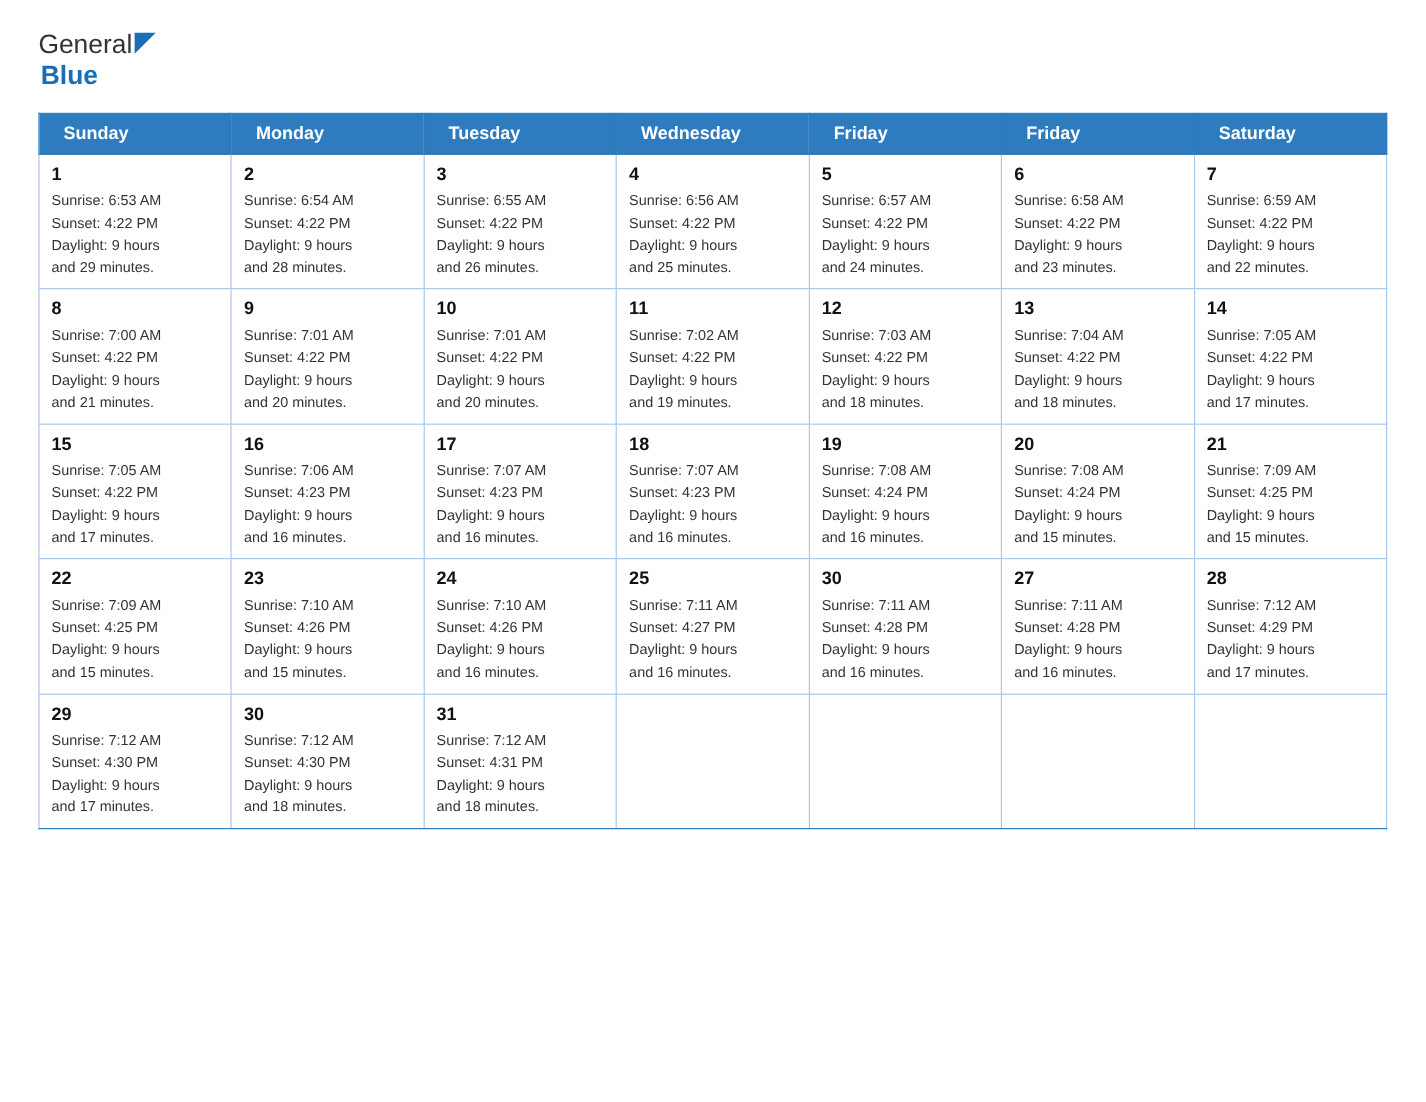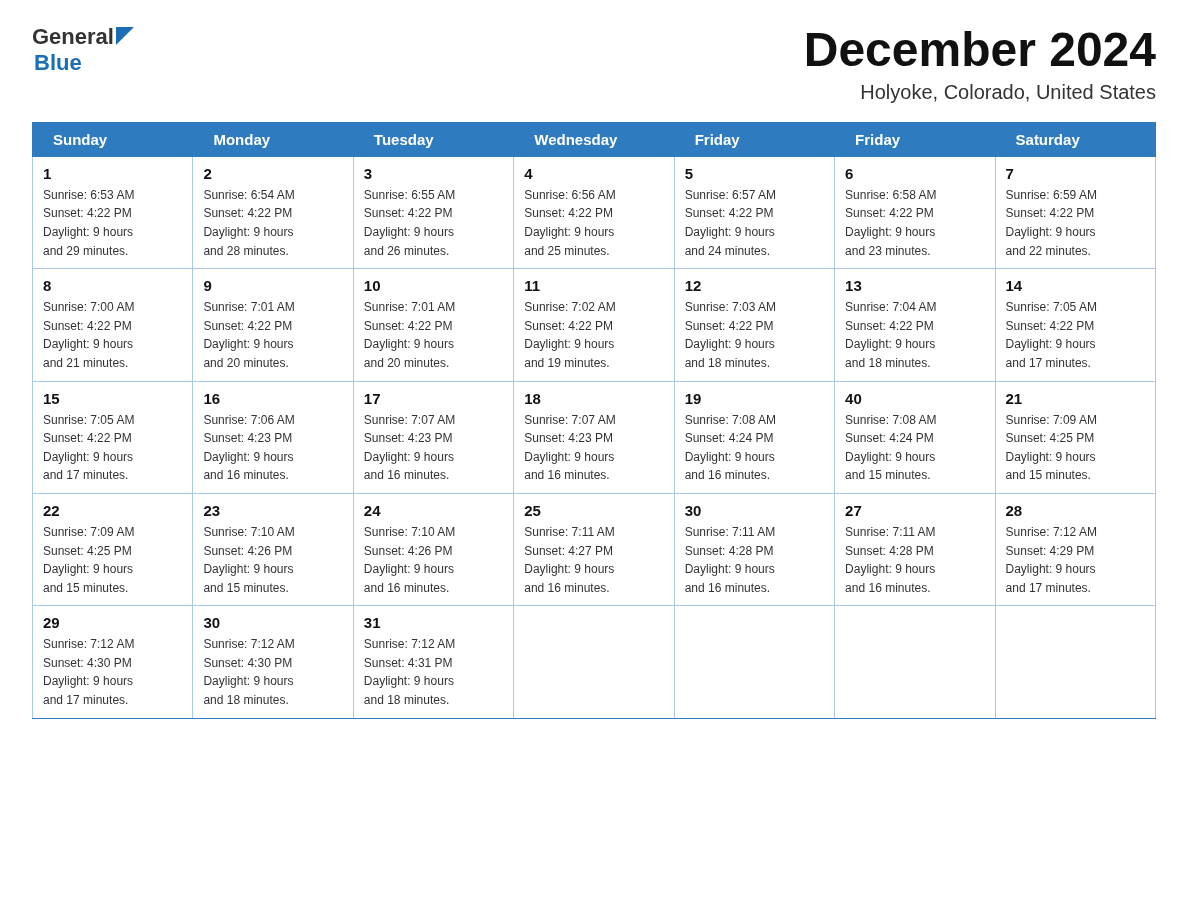--- a/index.html
+++ b/index.html
@@ -11,21 +11,21 @@
       min-height: 918px;
     }
     .header-row {
       display: flex;
       justify-content: space-between;
       align-items: flex-start;
       margin-bottom: 18px;
     }
     .logo-text-general {
       font-size: 22px;
-      font-weight: bold;
+      font-weight: normal;
       color: #333;
     }
     .logo-wrapper {
       display: flex;
       flex-direction: column;
     }
     .logo-line1 {
       display: flex;
       align-items: center;
     }
@@ -95,24 +95,20 @@
   <div class="logo-wrapper">
     <div class="logo-line1">
       <span class="logo-text-general">General</span>
       <div style="display:inline-block; margin-left:2px; margin-top:2px;">
         <svg width="18" height="18" viewBox="0 0 18 18">
           <polygon points="0,0 18,0 0,18" fill="#1a6eb5"></polygon>
         </svg>
       </div>
     </div>
     <div class="logo-line2">Blue</div>
-  </div>
-  <div class="title-block">
-    <div class="calendar-title">December 2024</div>
-    <div class="calendar-subtitle">Holyoke, Colorado, United States</div>
   </div>
 </div>
 
 <table class="calendar-table">
   <thead>
     <tr>
       <th>Sunday</th>
       <th>Monday</th>
       <th>Tuesday</th>
       <th>Wednesday</th>
@@ -292,21 +288,21 @@
         <td>
         <div class="cell-day">19</div>
         <div class="cell-info">
           Sunrise: 7:08 AM<br>
           Sunset: 4:24 PM<br>
           Daylight: 9 hours<br>
           and 16 minutes.
         </div>
       </td>
         <td>
-        <div class="cell-day">40</div>
+        <div class="cell-day">20</div>
         <div class="cell-info">
           Sunrise: 7:08 AM<br>
           Sunset: 4:24 PM<br>
           Daylight: 9 hours<br>
           and 15 minutes.
         </div>
       </td>
         <td>
         <div class="cell-day">21</div>
         <div class="cell-info">

